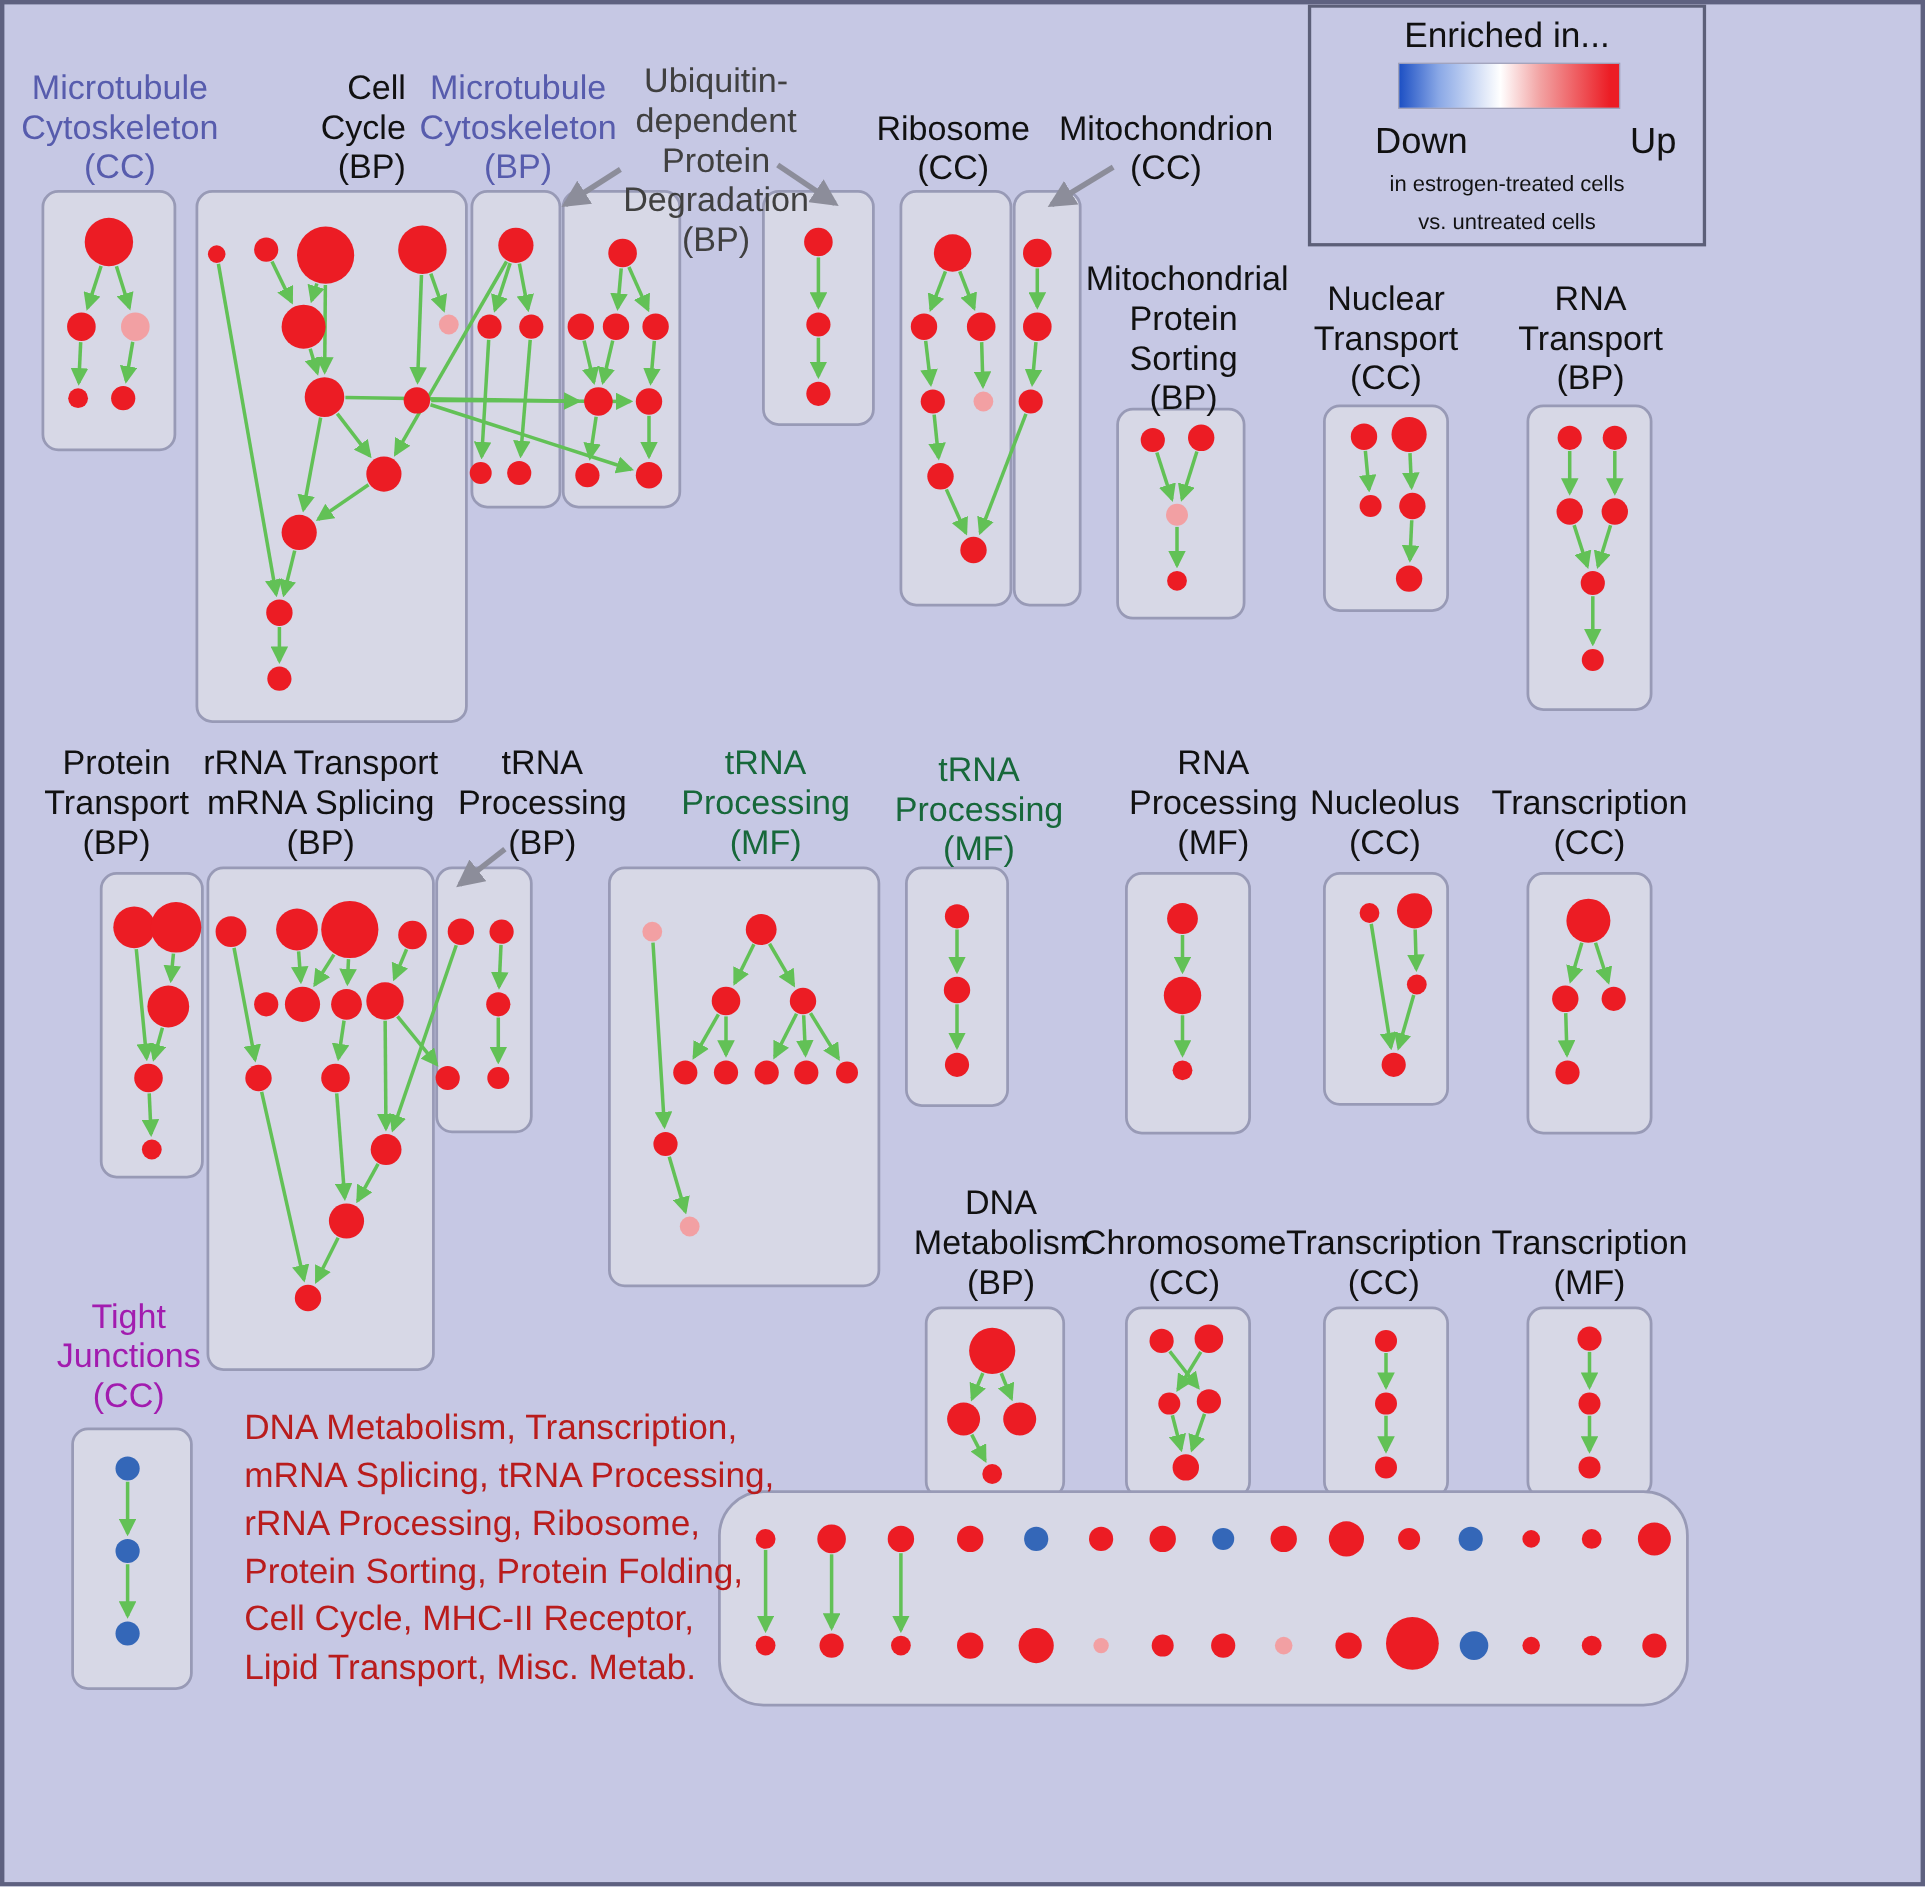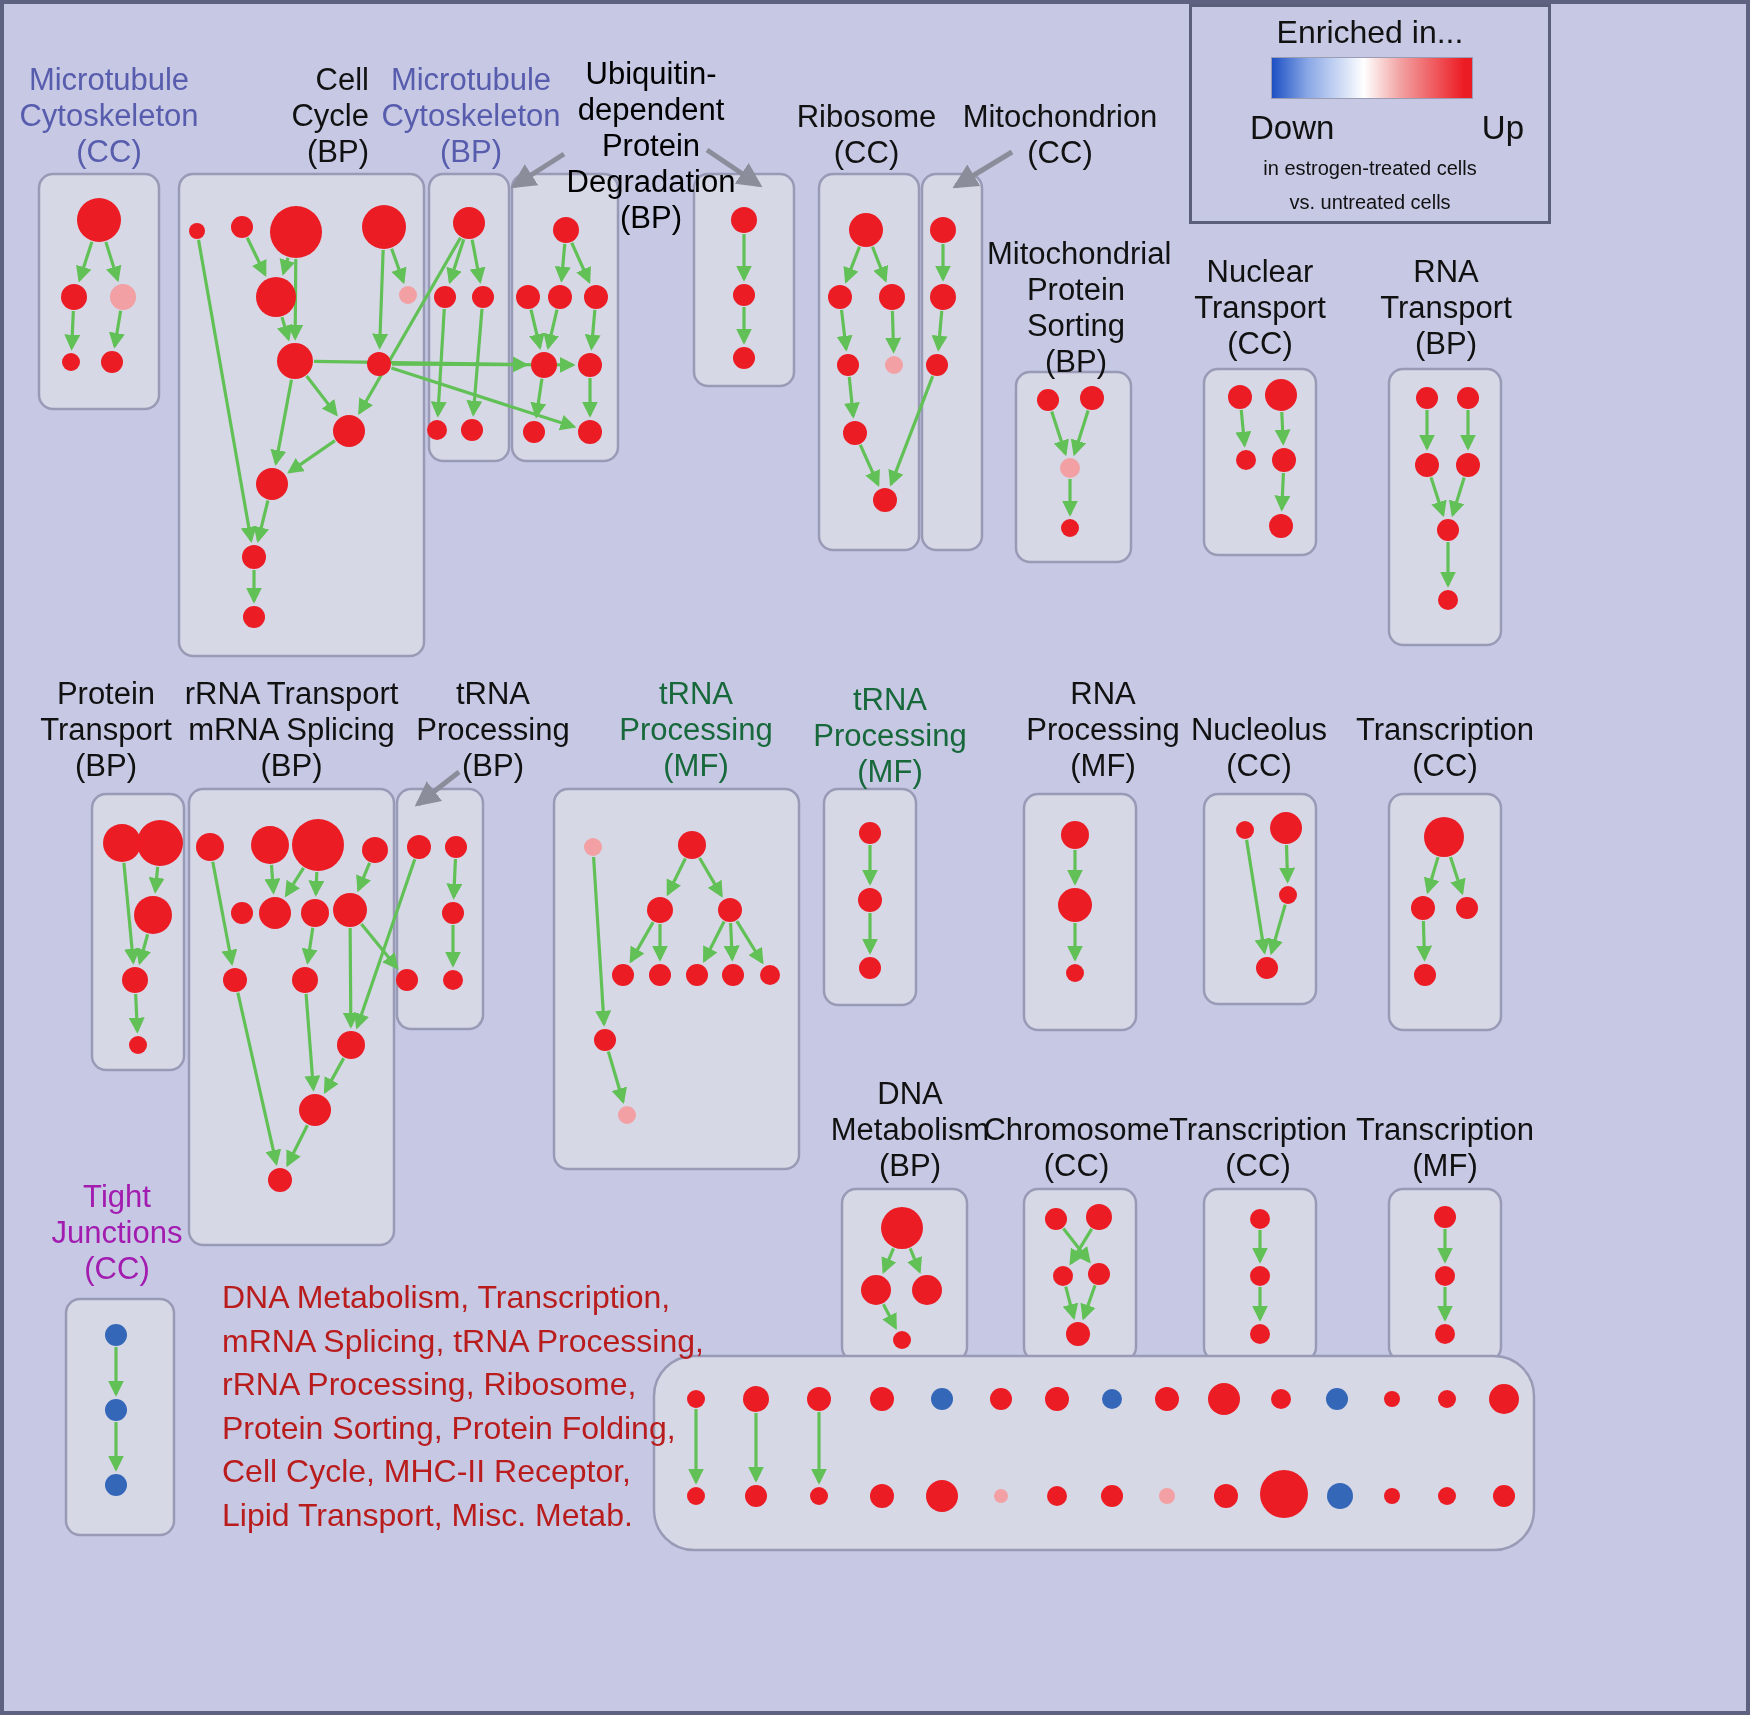--- a/index.html
+++ b/index.html
@@ -356,21 +356,21 @@
   <div id="labels">
       <div class="cluster-label" style="left: 10px; top: 58px; width: 190px; color: rgb(87, 92, 173);">Microtubule
 Cytoskeleton
 (CC)</div>
       <div class="cluster-label" style="left: 225px; top: 58px; width: 140px; color: rgb(17, 17, 17); text-align: right;">Cell
 Cycle
 (BP)</div>
       <div class="cluster-label" style="left: 372px; top: 58px; width: 190px; color: rgb(87, 92, 173);">Microtubule
 Cytoskeleton
 (BP)</div>
-      <div class="cluster-label" style="left: 556px; top: 52px; width: 182px; color: #000000;">Ubiquitin-
+      <div class="cluster-label" style="left: 556px; top: 52px; width: 182px; color: #404040;">Ubiquitin-
 dependent
 Protein
 Degradation
 (BP)</div>
       <div class="cluster-label" style="left: 790px; top: 95px; width: 145px; color: rgb(17, 17, 17);">Ribosome
 (CC)</div>
       <div class="cluster-label" style="left: 950px; top: 95px; width: 212px; color: rgb(17, 17, 17);">Mitochondrion
 (CC)</div>
       <div class="cluster-label" style="left: 983px; top: 232px; width: 178px; color: rgb(17, 17, 17);">Mitochondrial
 Protein

